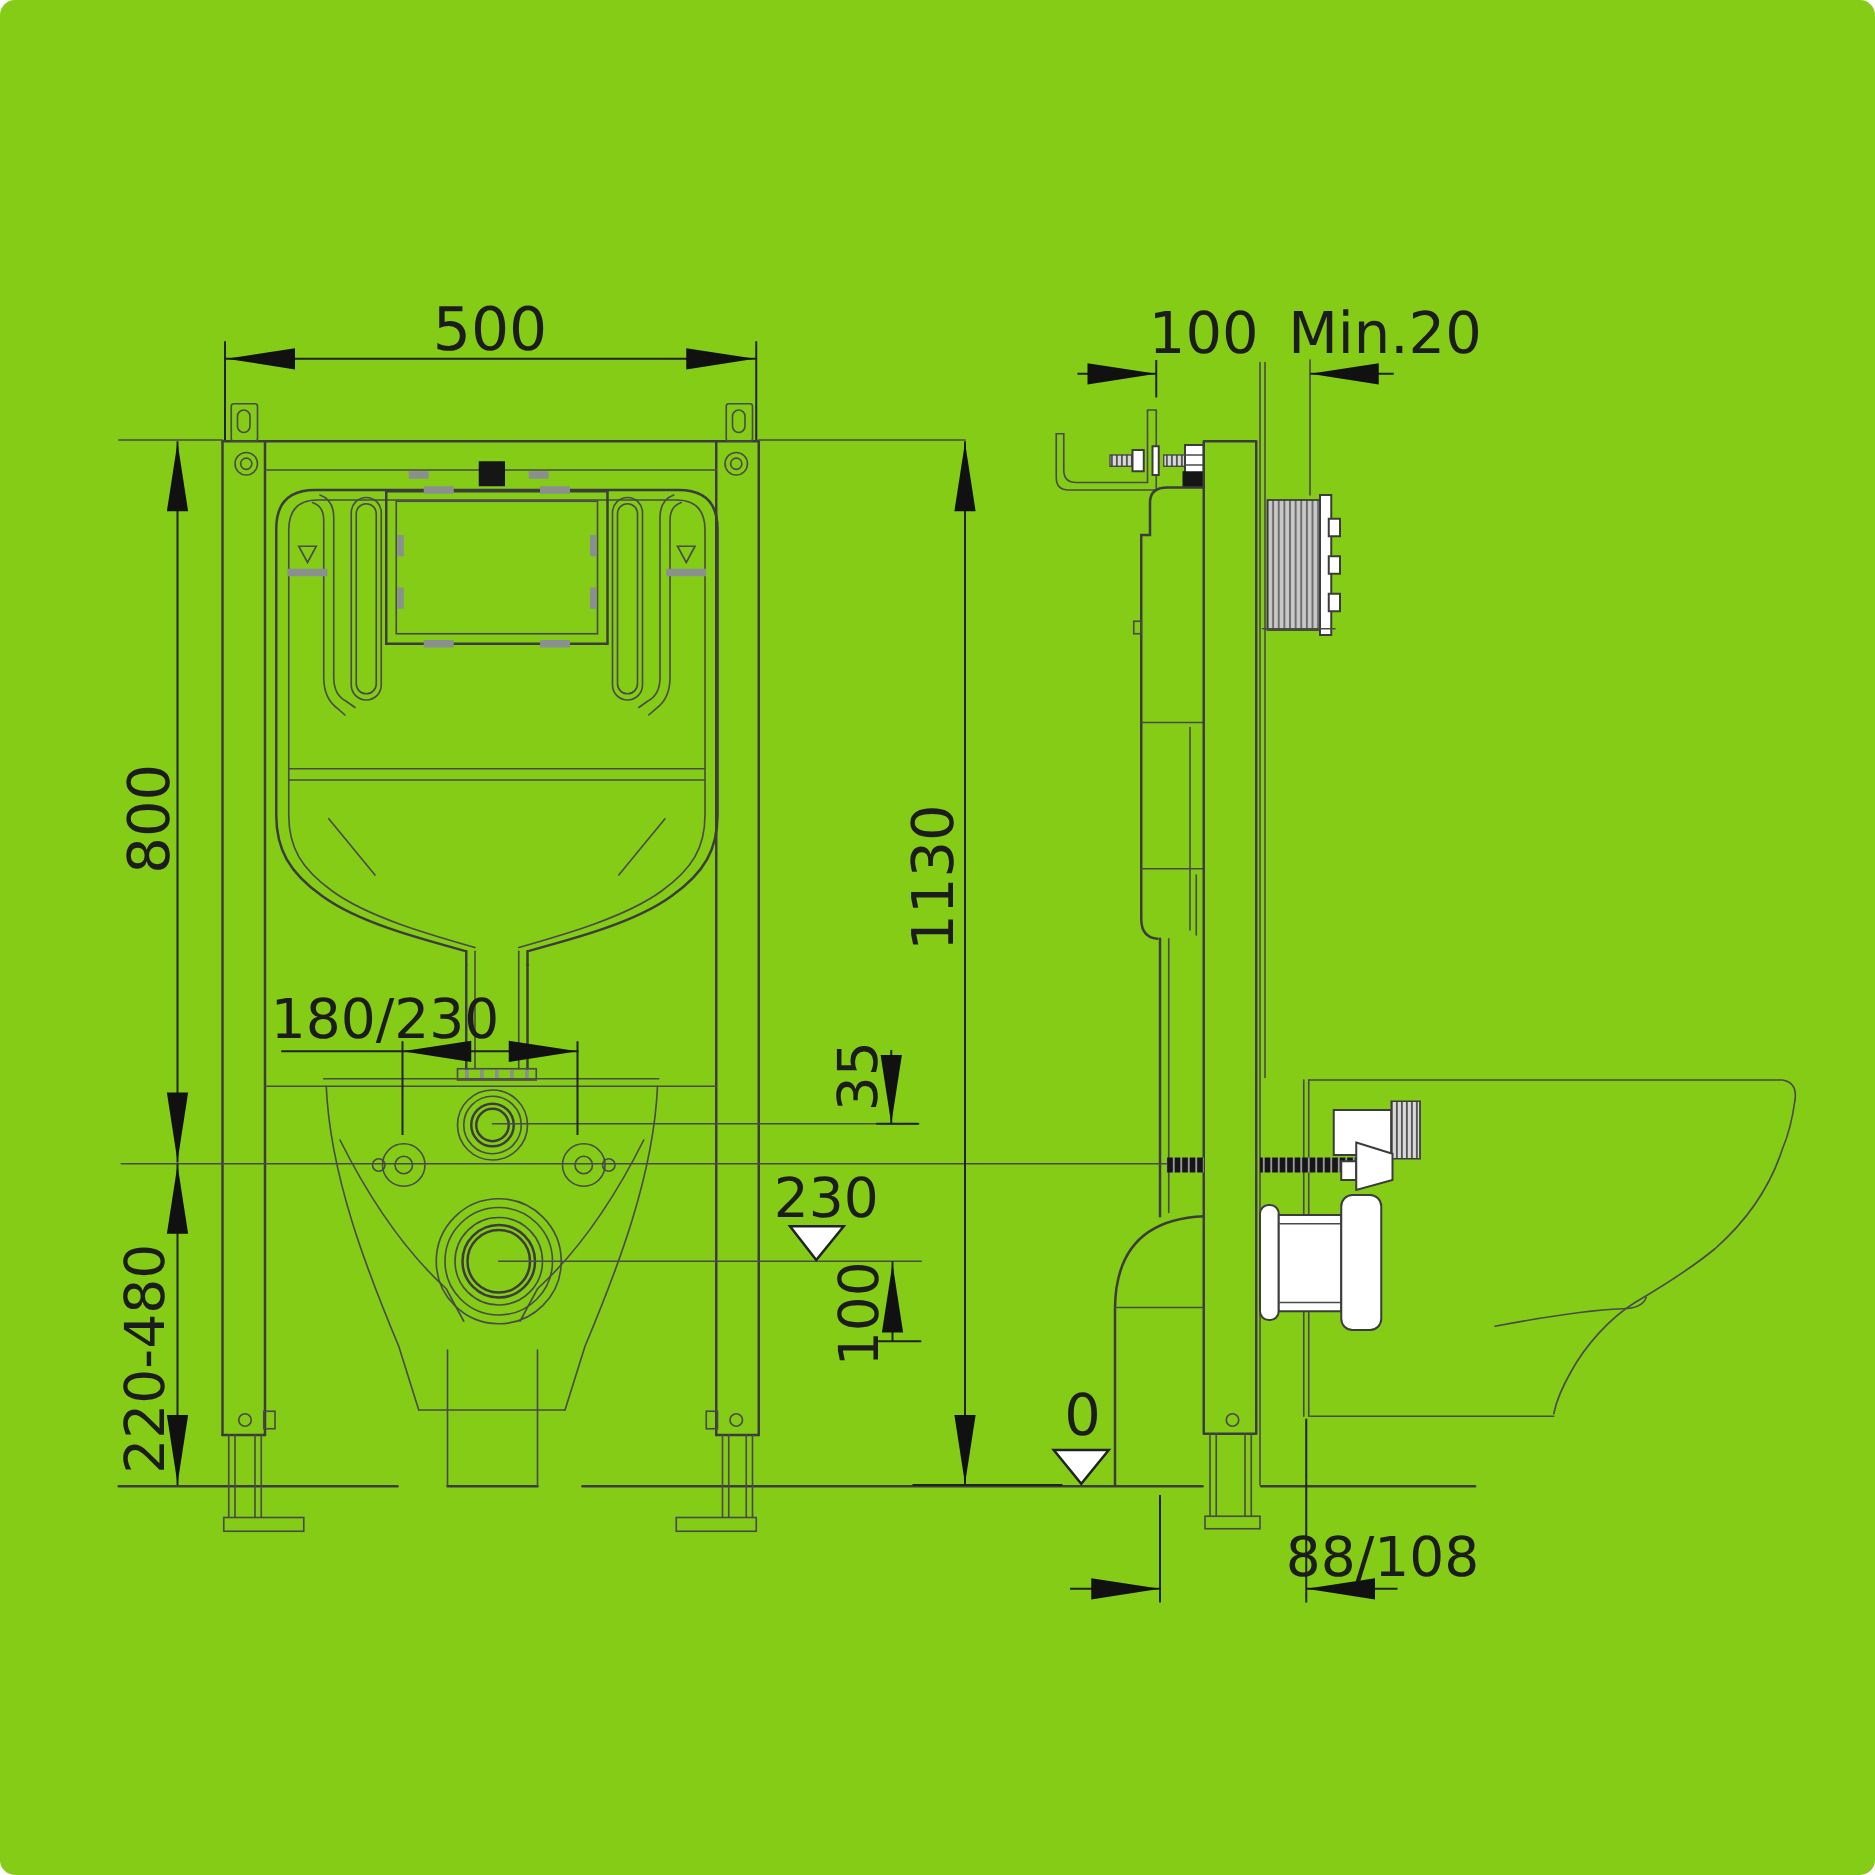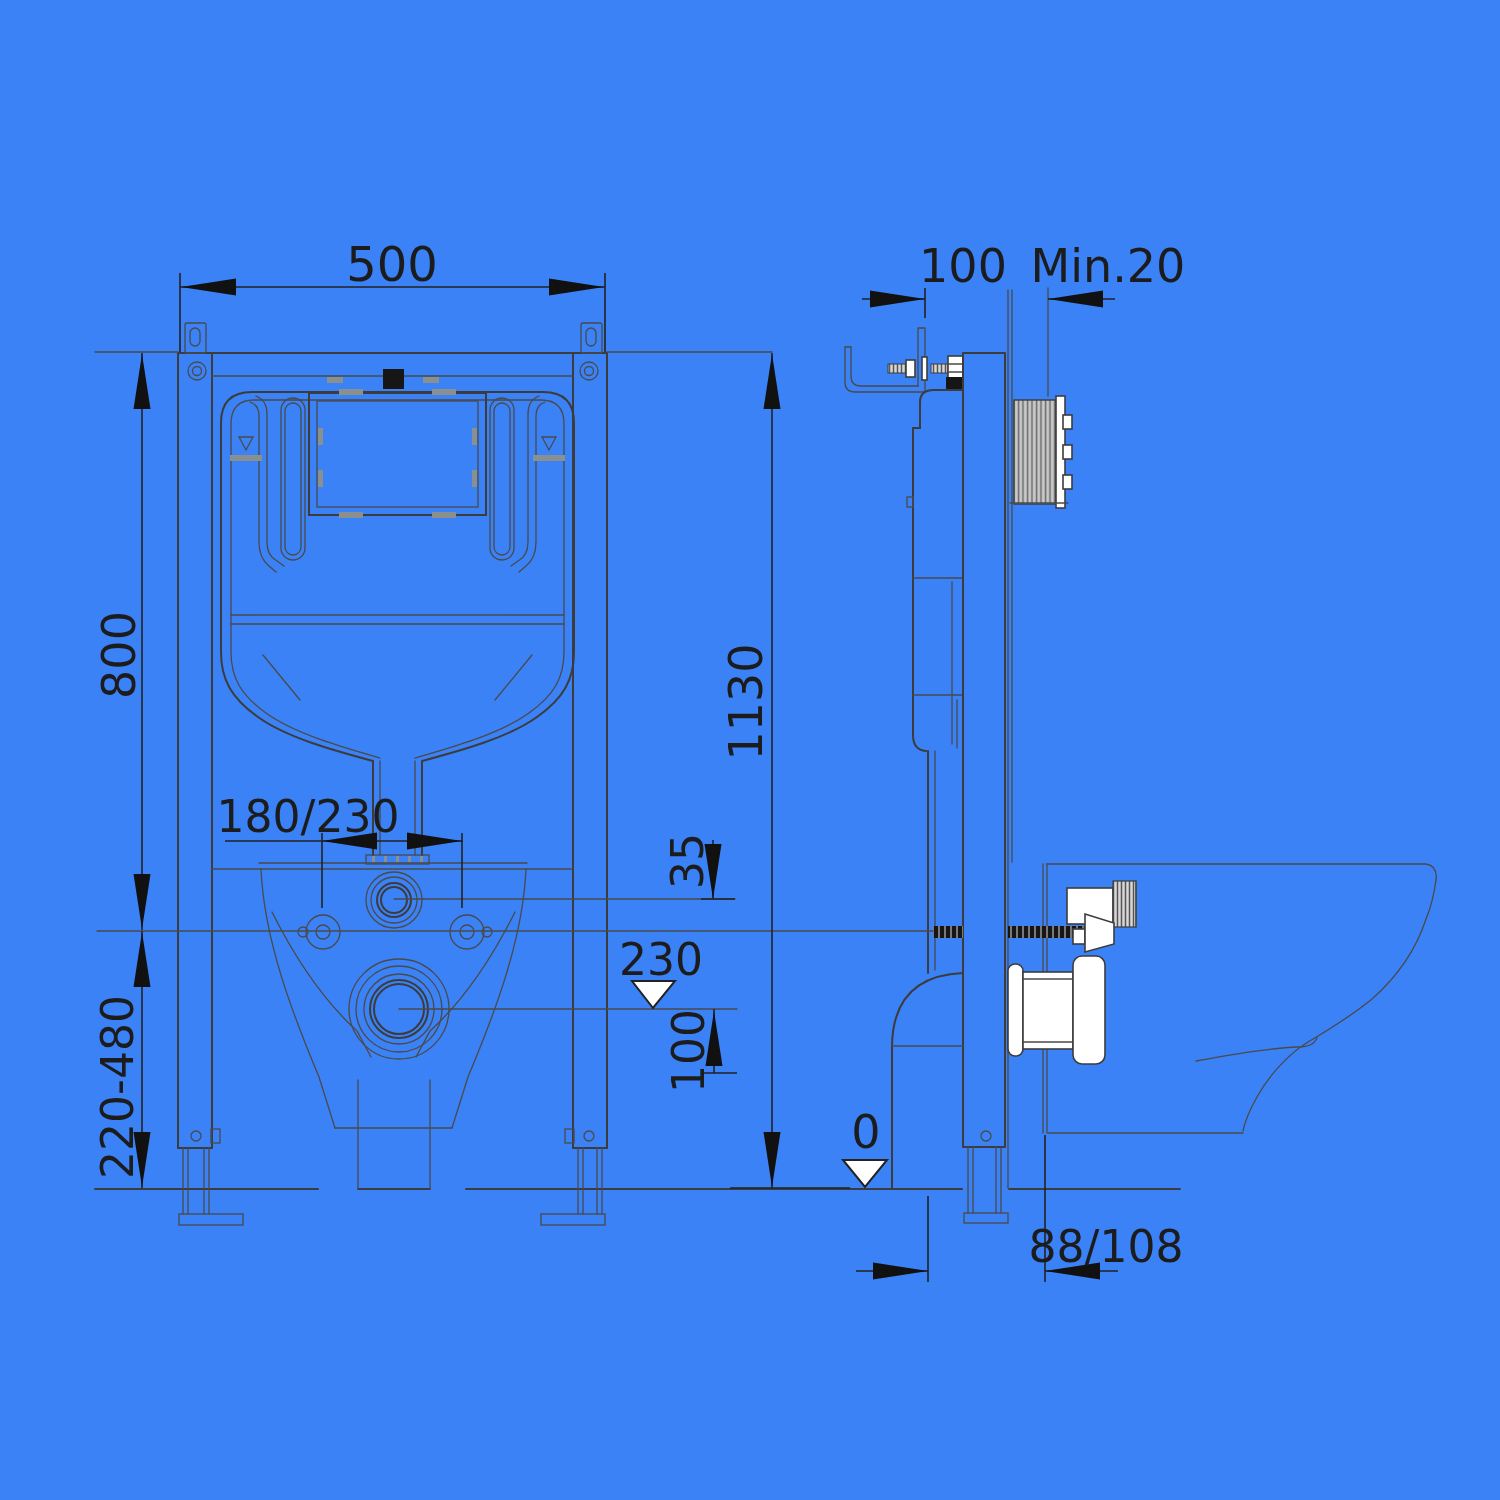--- a/index.html
+++ b/index.html
@@ -1,16 +1,16 @@
 <!DOCTYPE html>
 <html><head>
 <meta charset="utf-8">
 <style>
   html,body{margin:0;padding:0;background:#ffffff;}
-  .stage{position:relative;width:1500px;height:1500px;background:#3b82f6;overflow:hidden;}
+  .stage{position:relative;width:1500px;height:1500px;background:#84cc16;overflow:hidden;border-radius:12px;}
   svg{position:absolute;left:0;top:0;}
   text{font-family:"DejaVu Sans","Liberation Sans",sans-serif;fill:#1c1c1c;}
   .ln{stroke:#3c3c3c;stroke-width:2;fill:none;stroke-linecap:round;}
   .tn{stroke:#4a4a4a;stroke-width:1.3;fill:none;stroke-linecap:round;}
   .dim{stroke:#222;stroke-width:1.6;fill:none;}
   .arr{fill:#111;stroke:none;}
   .lvl{fill:#fff;stroke:#222;stroke-width:2;}
   .grey{fill:#8a8f8f;stroke:none;}
   .blk{fill:#161616;stroke:none;}
   .wht{fill:#fff;stroke:#3c3c3c;stroke-width:1.6;}

